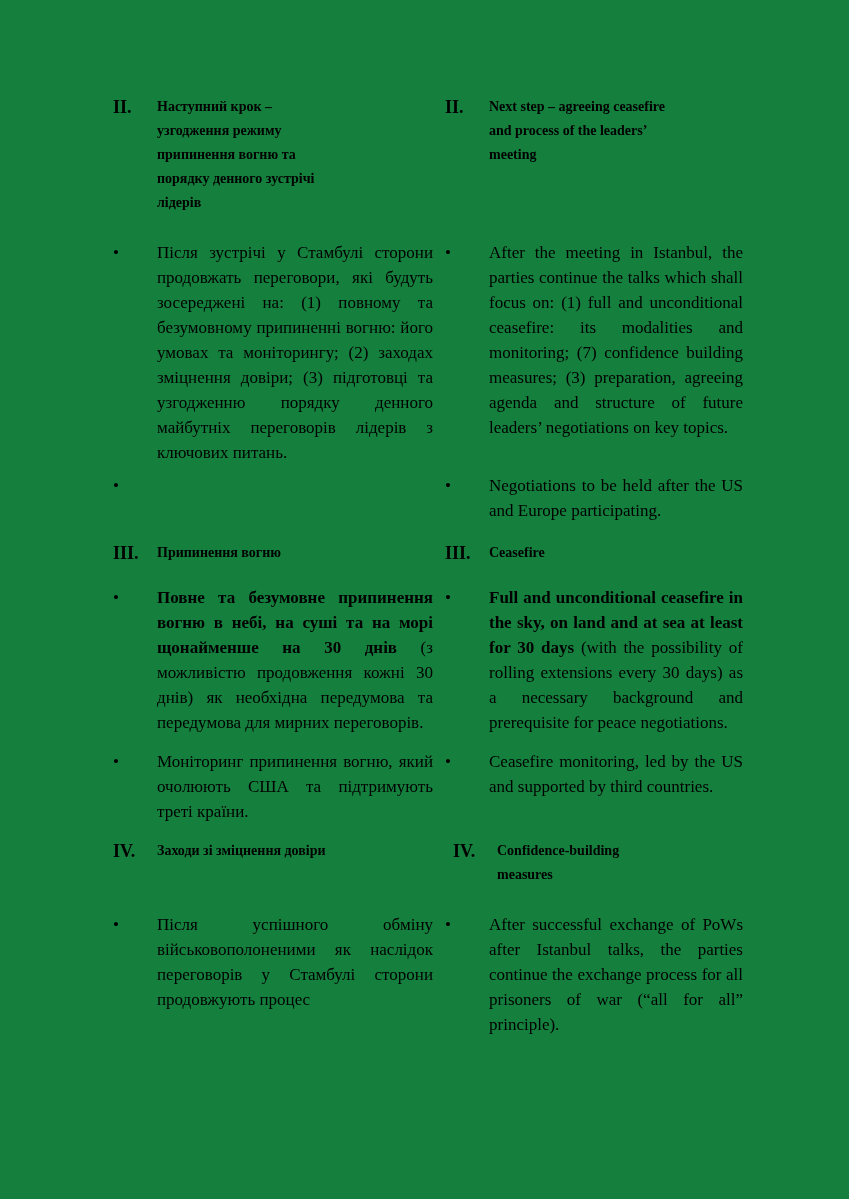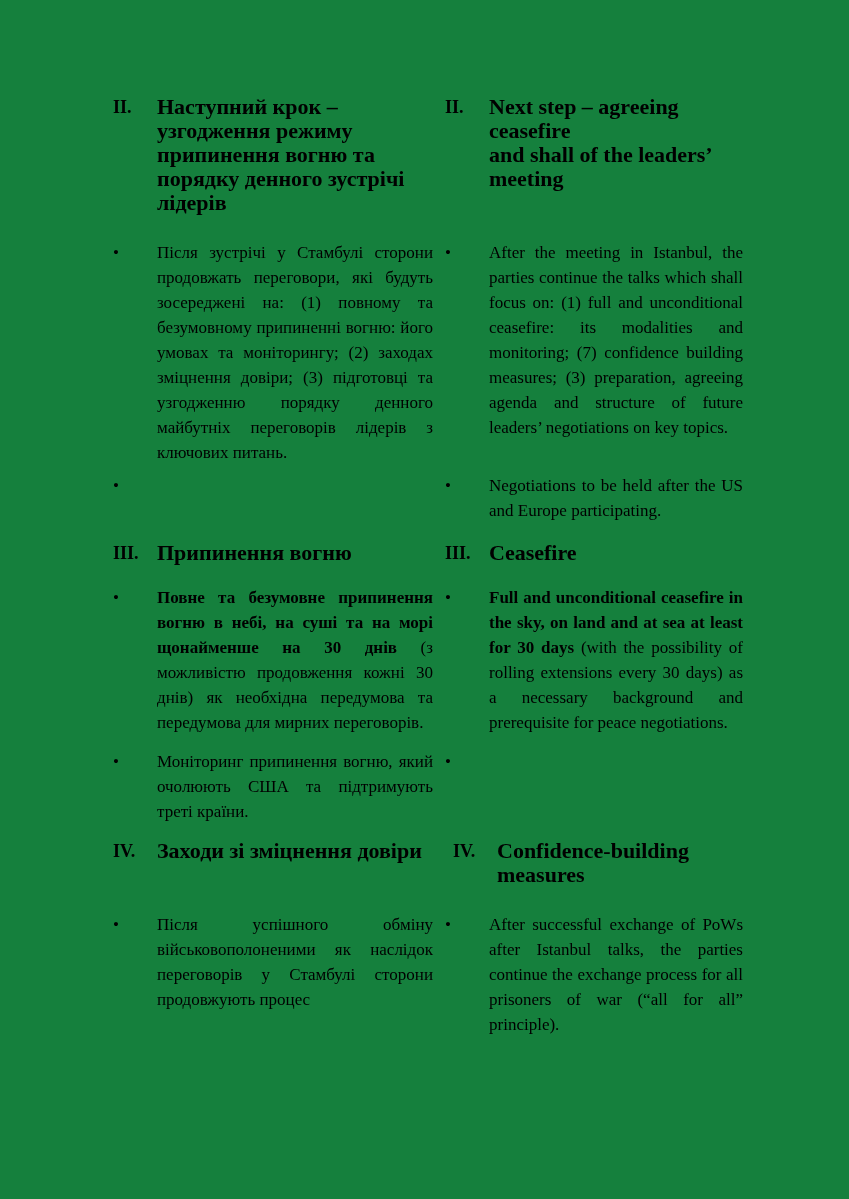--- a/index.html
+++ b/index.html
@@ -33,21 +33,21 @@
     font-size: 17px;
     line-height: 25px;
   }
   .gutter.hnum {
     font-weight: bold;
     font-size: 18px;
     line-height: 24px;
   }
   .htext {
     margin: 0;
-    font-size: 22px;
+    font-size: 14px;
     line-height: 24px;
     font-weight: bold;
     white-space: pre-line;
     flex: 1 1 auto;
   }
   .btext {
     margin: 0;
     font-size: 17px;
     line-height: 25px;
     text-align: justify;
@@ -74,21 +74,21 @@
       <span class="gutter hnum">II.</span>
       <h2 class="htext">Наступний крок –
 узгодження режиму
 припинення вогню та
 порядку денного зустрічі
 лідерів</h2>
     </div>
     <div class="cell">
       <span class="gutter hnum">II.</span>
       <h2 class="htext">Next step – agreeing ceasefire
-and shall of the leaders’
+and process of the leaders’
 meeting</h2>
     </div>
   </div>
 
   <div class="row mt-r2">
     <div class="cell">
       <span class="gutter">•</span>
       <p class="btext">Після зустрічі у Стамбулі сторони продовжать переговори, які будуть зосереджені на: (1) повному та безумовному припиненні вогню: його умовах та моніторингу; (2) заходах зміцнення довіри; (3) підготовці та узгодженню порядку денного майбутніх переговорів лідерів з ключових питань.</p>
     </div>
     <div class="cell">
@@ -129,20 +129,21 @@
     </div>
   </div>
 
   <div class="row mt-r6">
     <div class="cell">
       <span class="gutter">•</span>
       <p class="btext">Моніторинг припинення вогню, який очолюють США та підтримують треті країни.</p>
     </div>
     <div class="cell">
       <span class="gutter">•</span>
+      <p class="btext">Ceasefire monitoring, led by the US and supported by third countries.</p>
     </div>
   </div>
 
   <div class="row mt-r7">
     <div class="cell">
       <span class="gutter hnum">IV.</span>
       <h2 class="htext">Заходи зі зміцнення довіри</h2>
     </div>
     <div class="cell">
       <span class="gutter hnum">IV.</span>

